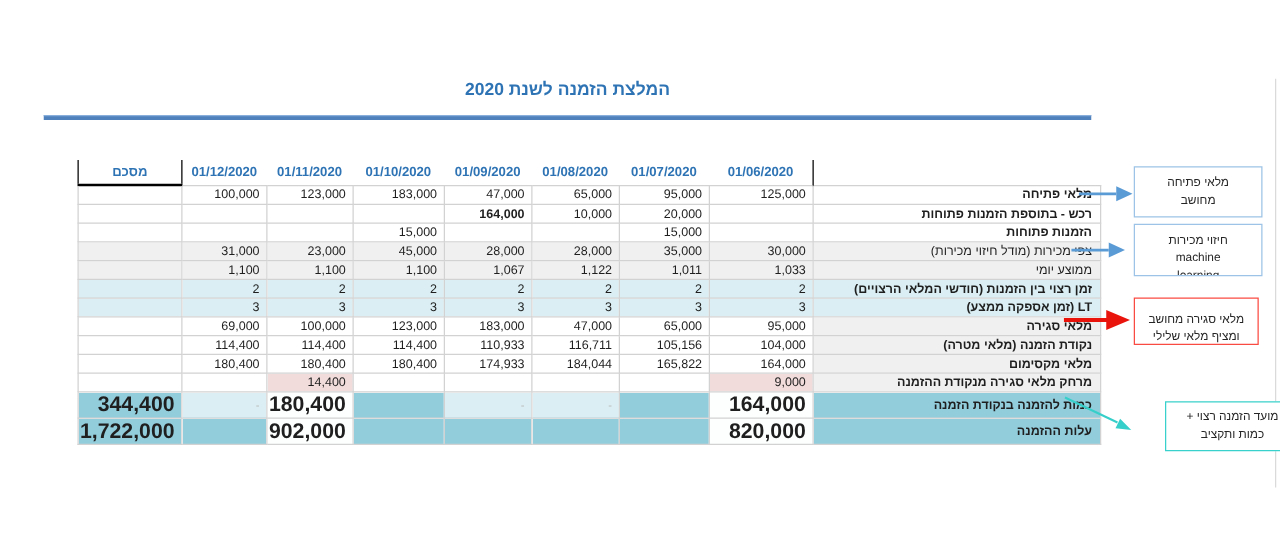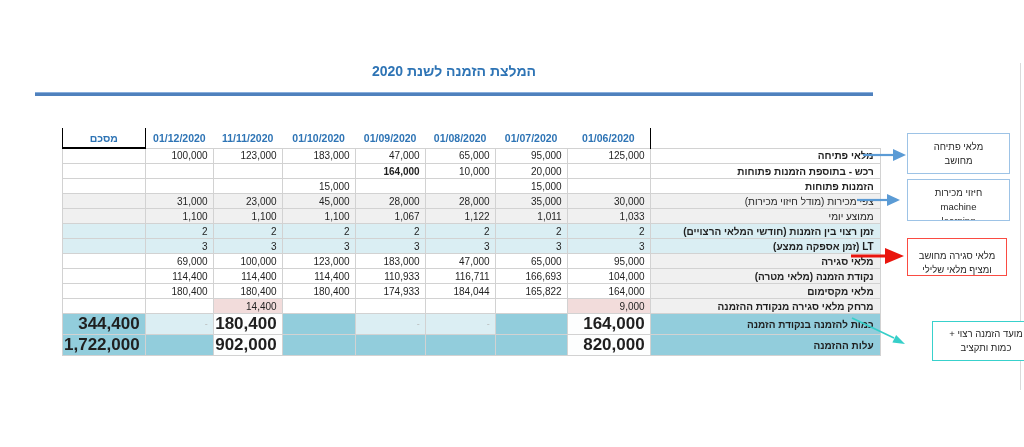--- a/index.html
+++ b/index.html
@@ -85,21 +85,21 @@
       <col style="width:70px">
       <col style="width:70px">
     <col style="width:72px">
       <col style="width:83px">
       <col style="width:230px">
   </colgroup>
   <thead>
     <tr>
       <th class="th-sum">מסכם</th>
       <th>01/12/2020</th>
-      <th>11/11/2020</th>
+      <th>01/11/2020</th>
       <th>01/10/2020</th>
       <th>01/09/2020</th>
       <th>01/08/2020</th>
       <th>01/07/2020</th>
       <th>01/06/2020</th>
       <th class="th-label"></th>
     </tr>
   </thead>
   <tbody id="inv-body">
       <tr>
@@ -190,21 +190,21 @@
         <td class="cell band-white">95,000</td>
         <td class="label band-gray">מלאי סגירה</td>
       </tr>
       <tr>
         <td class="cell band-white"></td>
         <td class="cell band-white">114,400</td>
         <td class="cell band-white">114,400</td>
         <td class="cell band-white">114,400</td>
         <td class="cell band-white">110,933</td>
         <td class="cell band-white">116,711</td>
-        <td class="cell band-white">166,693</td>
+        <td class="cell band-white">105,156</td>
         <td class="cell band-white">104,000</td>
         <td class="label band-gray">נקודת הזמנה (מלאי מטרה)</td>
       </tr>
       <tr>
         <td class="cell band-white"></td>
         <td class="cell band-white">180,400</td>
         <td class="cell band-white">180,400</td>
         <td class="cell band-white">180,400</td>
         <td class="cell band-white">174,933</td>
         <td class="cell band-white">184,044</td>

